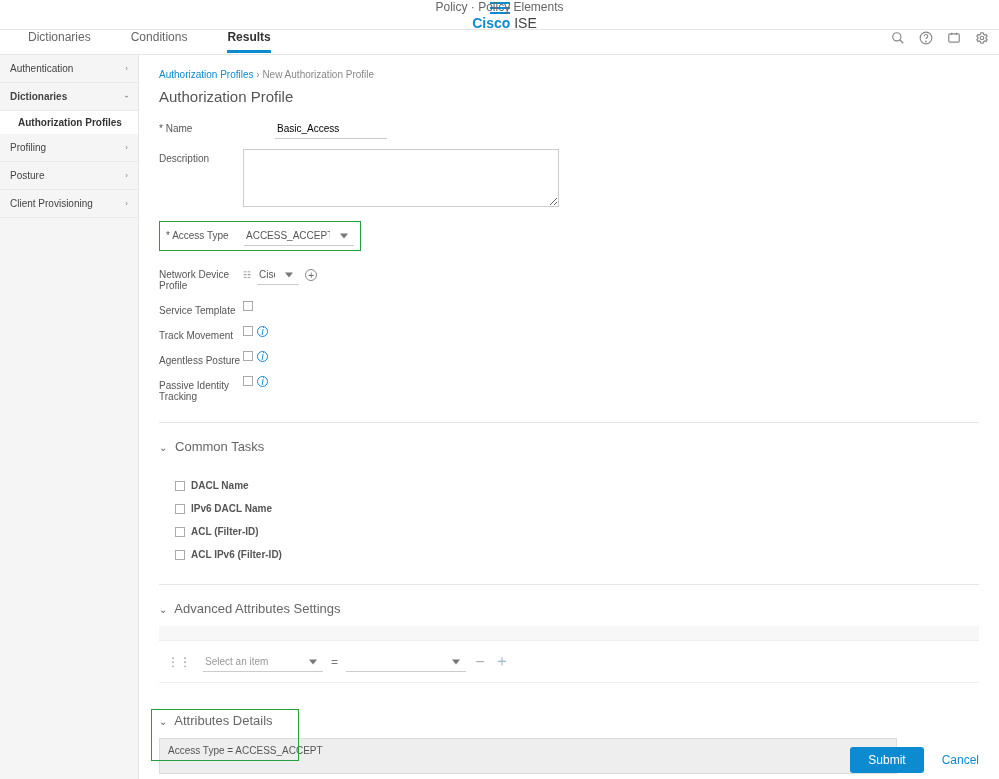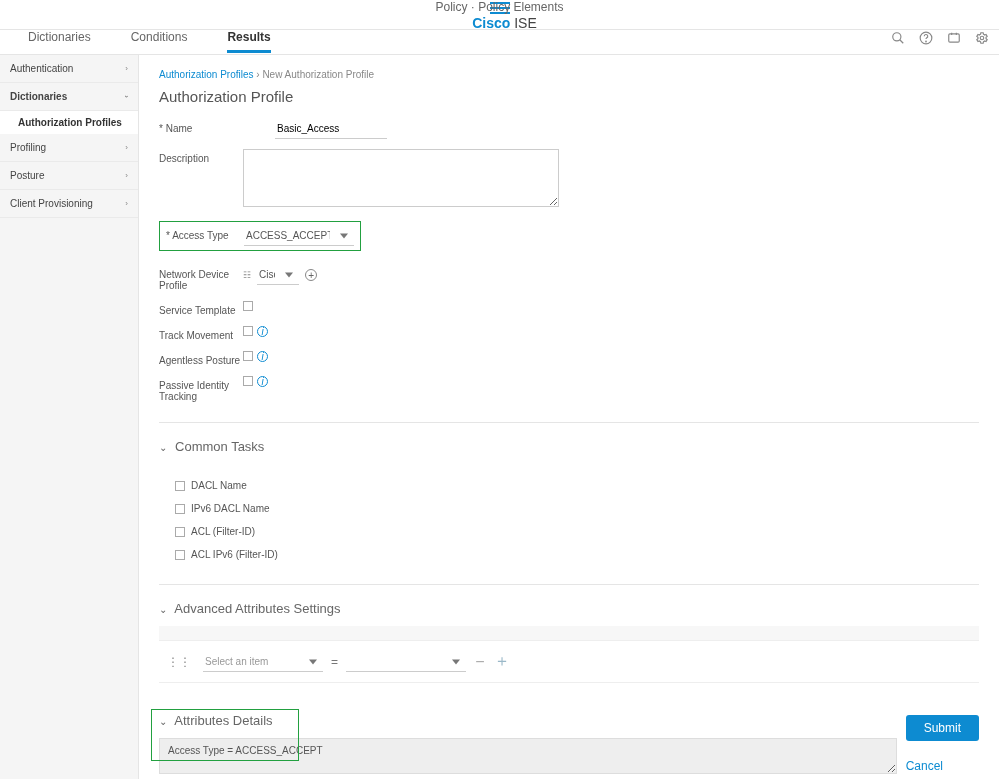--- a/index.html
+++ b/index.html
@@ -37,36 +37,36 @@
   .sel-wrap { position: relative; display: inline-block; }
   .sel-wrap select { border: none; border-bottom: 1px solid #ccc; appearance: none; background: transparent; font-size: 10px; padding: 4px 24px 4px 2px; color: #555; }
   .sel-wrap::after { content: ""; position: absolute; right: 6px; top: 50%; width: 0; height: 0; border-left: 4px solid transparent; border-right: 4px solid transparent; border-top: 5px solid #777; transform: translateY(-50%); pointer-events: none; }
   .chk { width: 10px; height: 10px; border: 1px solid #aaa; display: inline-block; vertical-align: middle; }
   .info-ic { color: #0d8bd1; font-size: 10px; margin-left: 4px; border: 1px solid #0d8bd1; border-radius: 50%; width: 11px; height: 11px; display: inline-flex; align-items: center; justify-content: center; font-style: italic; }
   .ndp-row { display:flex; align-items:center; gap:6px; }
   .ndp-plus { border:1px solid #888; border-radius:50%; width:12px; height:12px; display:inline-flex; align-items:center; justify-content:center; font-size:10px; color:#666; cursor:pointer; }
   .section-hr { border: none; border-top: 1px solid #e5e5e5; margin-top: 20px; }
   .section-head { font-size: 13px; color: #666; margin: 16px 0 10px 0; }
   .section-head .caret { font-size: 10px; margin-right: 4px; color: #666; }
-  .tasks-scroll { height: 100px; overflow-y: scroll; border: none; position: relative; padding: 4px 0 4px 6px; }
+  .tasks-scroll { height: 100px; overflow-y: scroll; border: none; position: relative; padding: 4px 0 4px 6px; font-weight: bold; }
   .tasks-scroll::-webkit-scrollbar { width: 11px; }
   .tasks-scroll::-webkit-scrollbar-track { background: #f0f0f0; }
   .tasks-scroll::-webkit-scrollbar-thumb { background: #c4c4c4; }
   .task-item { display: flex; align-items: center; gap: 6px; font-size: 10px; color: #555; margin: 12px 0 12px 10px; }
   .adv-row { display: flex; align-items: center; background: #fff; padding: 10px 8px; border-top:1px solid #eee; border-bottom:1px solid #eee; }
   .drag-h { color:#888; margin-right:12px; font-size:12px; cursor:move; }
   .adv-select { width:120px; }
   .adv-eq { margin: 0 8px; color:#777; }
   .adv-val { width:120px; }
   .adv-minus, .adv-plus { width:16px; text-align:center; color:#aaa; font-size:16px; margin-left:6px; cursor:pointer; }
   .attrib-box { position:relative; margin-top:30px; }
   .attrib-highlight { position:absolute; left:-8px; top:-4px; width:148px; height:52px; border:1.5px solid #22a040; }
   .attrib-text-wrap { width:738px; }
   .attrib-text { width:100%; min-height:32px; background:#eee; border:1px solid #ddd; padding:6px 8px; font-size:10px; color:#555; resize:both; font-family:inherit; }
-  .footer-btns { position:absolute; right:20px; bottom:6px; display:flex; gap:18px; align-items:flex-start;flex-direction:column; }
+  .footer-btns { position:absolute; right:20px; bottom:6px; display:flex; gap:18px; align-items:center; }
   .btn-submit { background:#0d8bd1; color:#fff; border:none; padding:6px 18px; border-radius:3px; font-size:12px; cursor:pointer; }
   .btn-cancel { color:#0d8bd1; background:none; border:none; font-size:12px; cursor:pointer; }
   
   .adv-band { background:#f7f7f7; height:14px; }
 </style>
 </head>
 <body>
 
 <div class="topbar">
   <div class="menu-btn">

